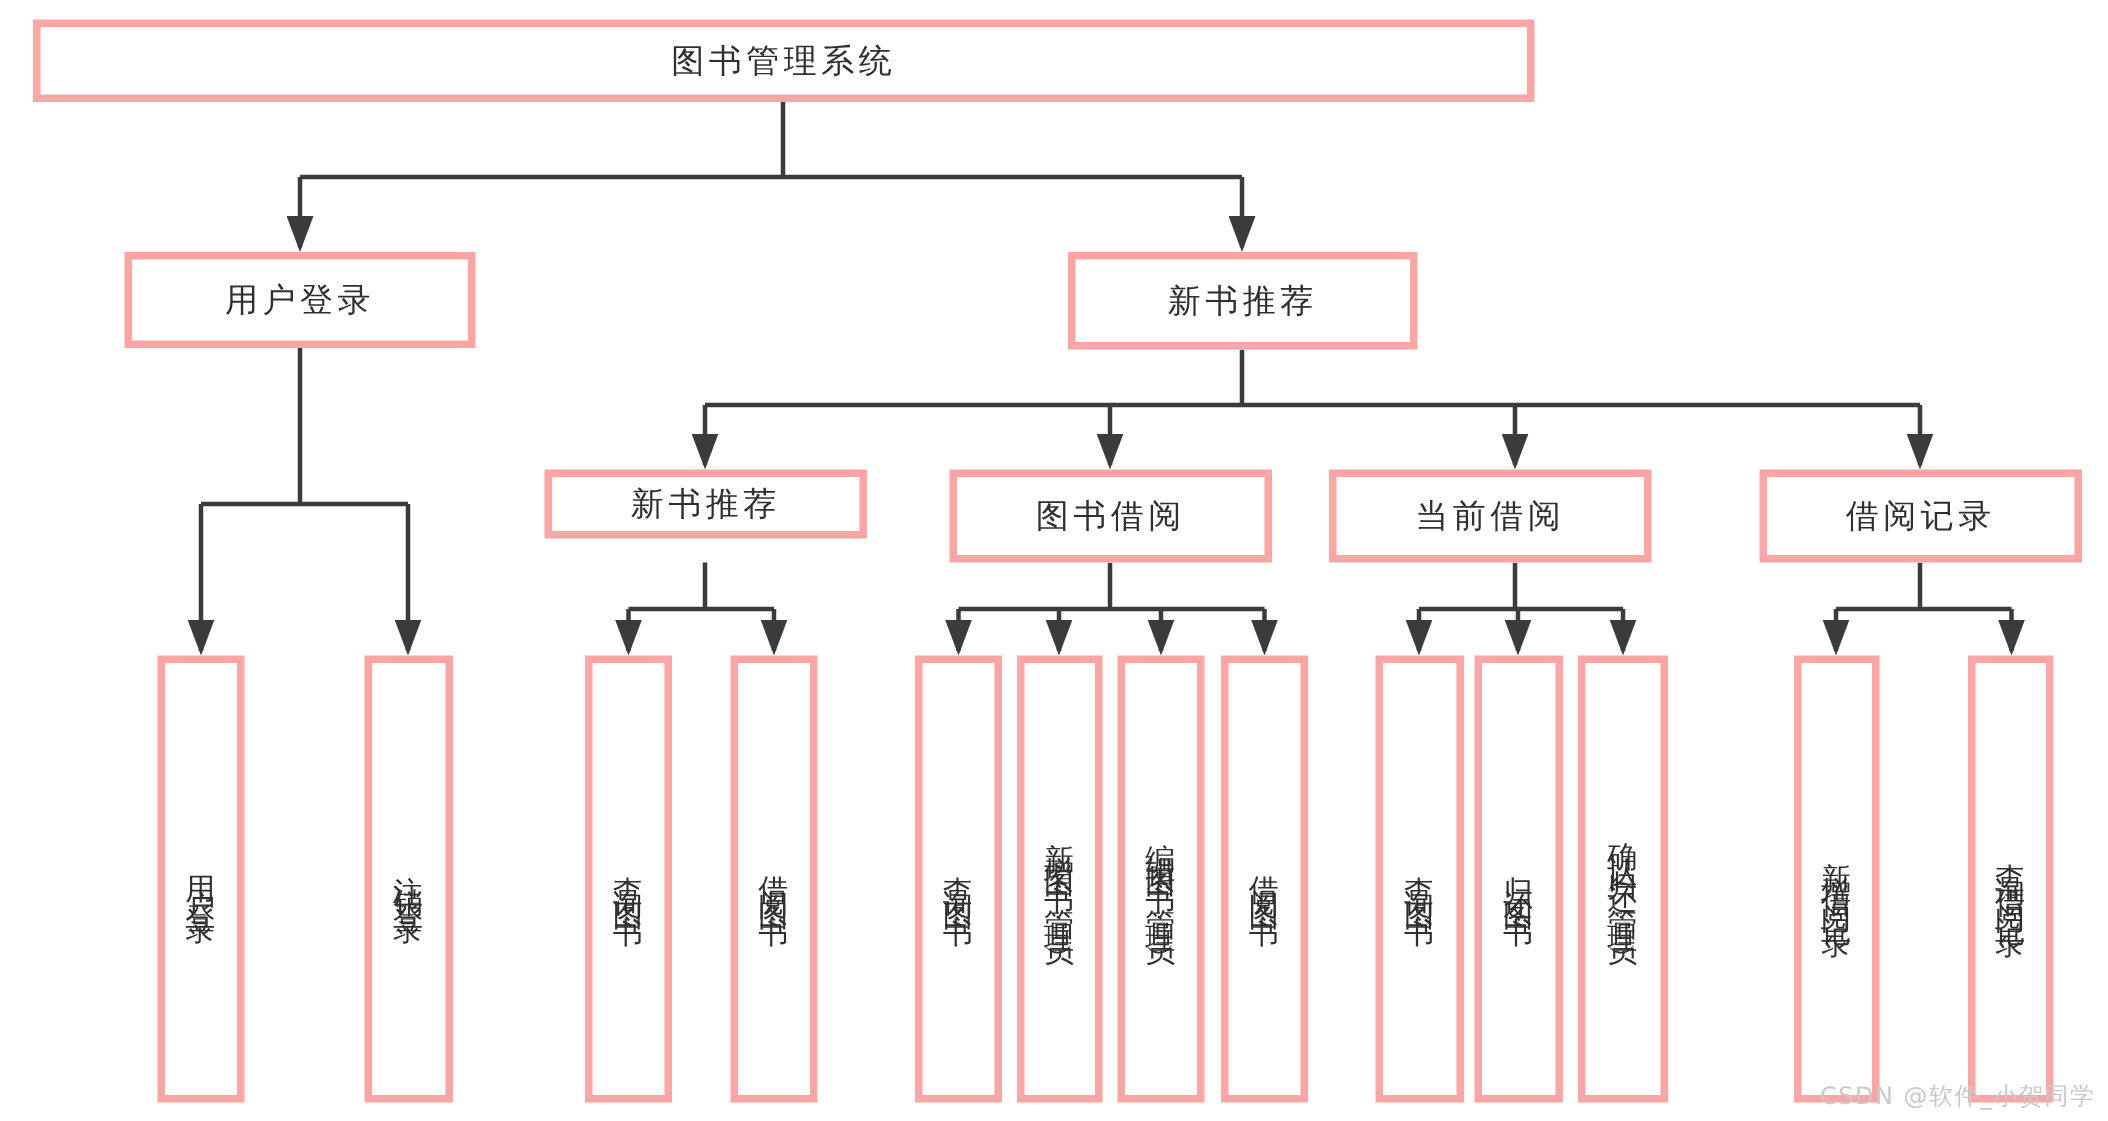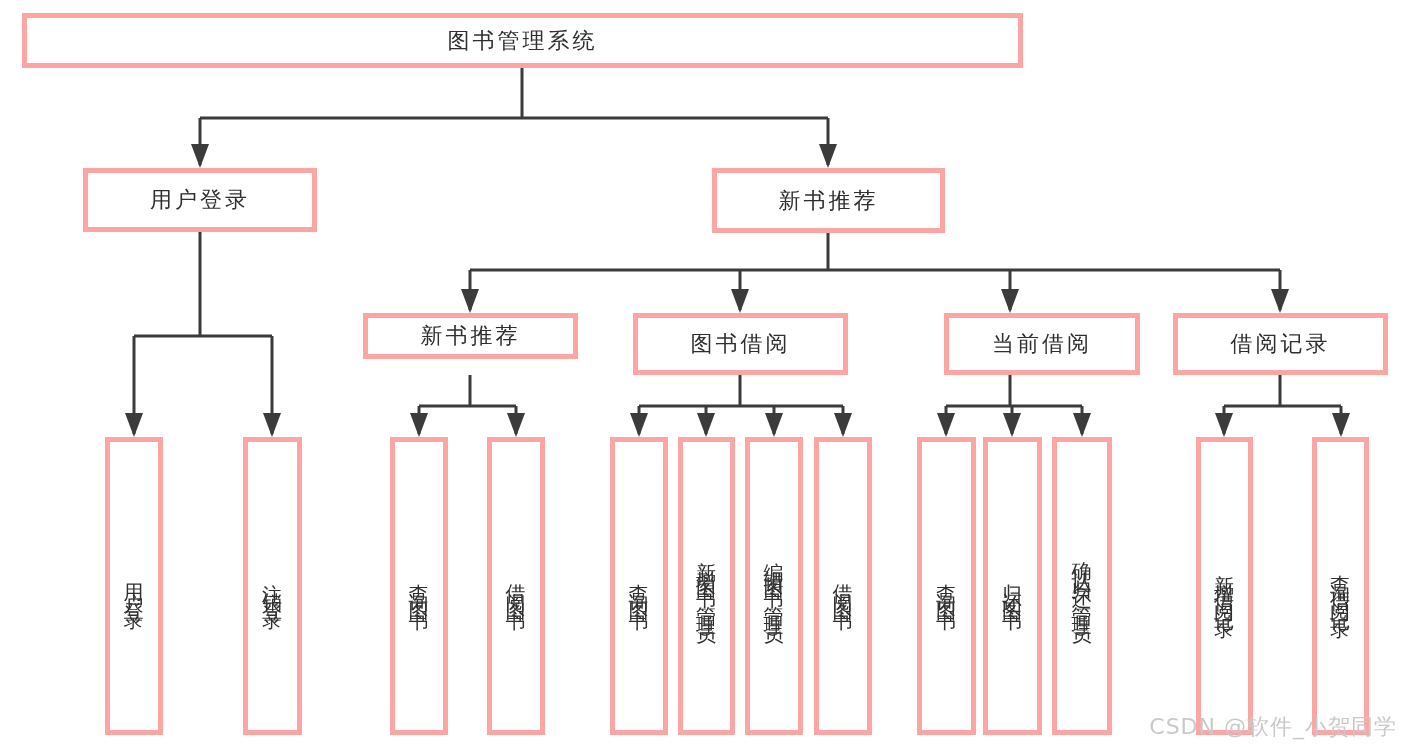--- a/index.html
+++ b/index.html
@@ -14,21 +14,21 @@
     z-index:1;
   }
   .hlabel { font-size:22px; letter-spacing:3px; color:#2f2f2f; white-space:nowrap; }
   .leaf { top:437px; height:298px; width:58px; }
   .vlabel {
     writing-mode:vertical-rl; text-orientation:mixed;
     font-size:20px; letter-spacing:9px; line-height:1.0; color:#2f2f2f;
   }
   .watermark {
     position:absolute; right:8px; bottom:5px; z-index:2;
-    font-size:22px; letter-spacing:1px; color:#c9c9c9; white-space:nowrap;
+    font-size:16px; letter-spacing:1px; color:#c9c9c9; white-space:nowrap;
   }
 </style>
 </head>
 <body>
 
 <div class="stage">
 
   <svg class="connectors" width="1405" height="747" viewBox="0 0 1405 747">
     <defs>
       <marker id="arw" markerUnits="userSpaceOnUse" viewBox="0 0 24 18" markerWidth="24" markerHeight="18" refX="21" refY="9" orient="auto">
@@ -77,21 +77,21 @@
   <div class="box" style="left:712px; top:168px; width:233px; height:65px;">
     <span class="hlabel">新书推荐</span>
   </div>
 
   <div class="box" style="left:363px; top:313px; width:215px; height:46px;">
     <span class="hlabel">新书推荐</span>
   </div>
   <div class="box" style="left:633px; top:313px; width:215px; height:62px;text-align:right;">
     <span class="hlabel">图书借阅</span>
   </div>
-  <div class="box" style="left:944px; top:313px; width:196px; height:62px;">
+  <div class="box" style="left:886px; top:313px; width:215px; height:62px;">
     <span class="hlabel">当前借阅</span>
   </div>
   <div class="box" style="left:1173px; top:313px; width:215px; height:62px;">
     <span class="hlabel">借阅记录</span>
   </div>
 
   <div class="box leaf" style="left:105px;">
     <span class="vlabel">用户登录</span>
   </div>
   <div class="box leaf" style="left:243px; width:59px;">

